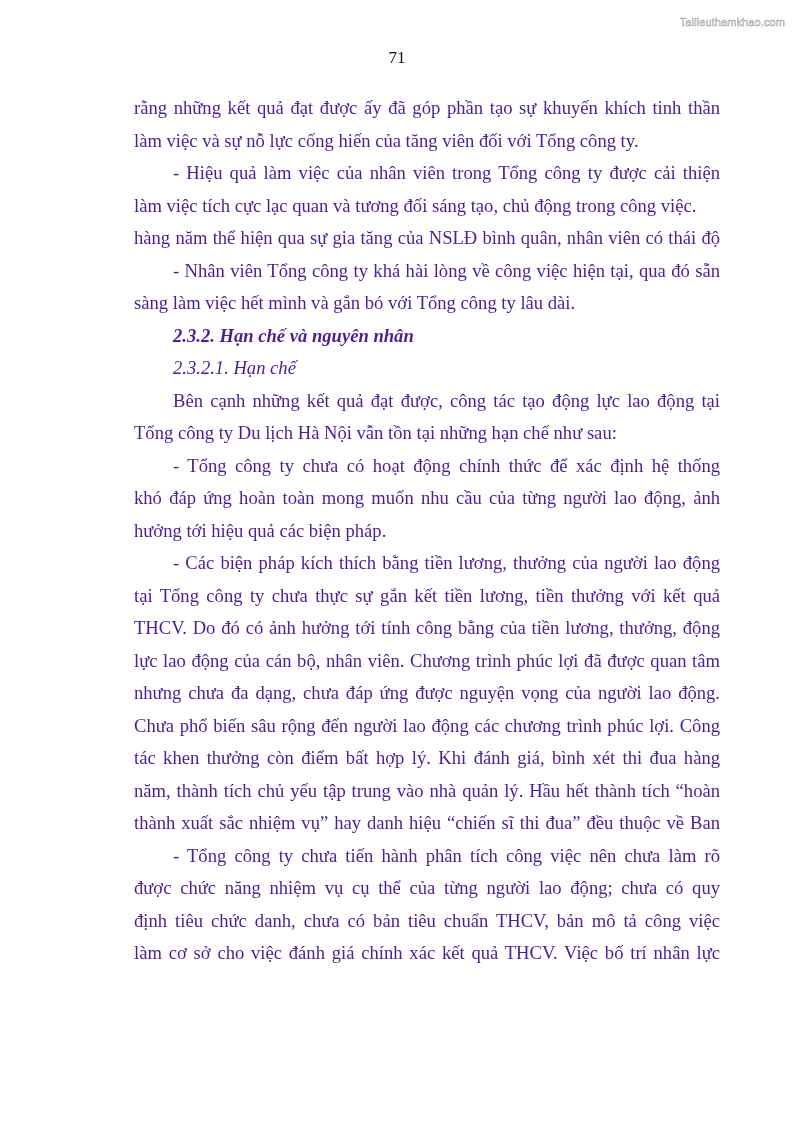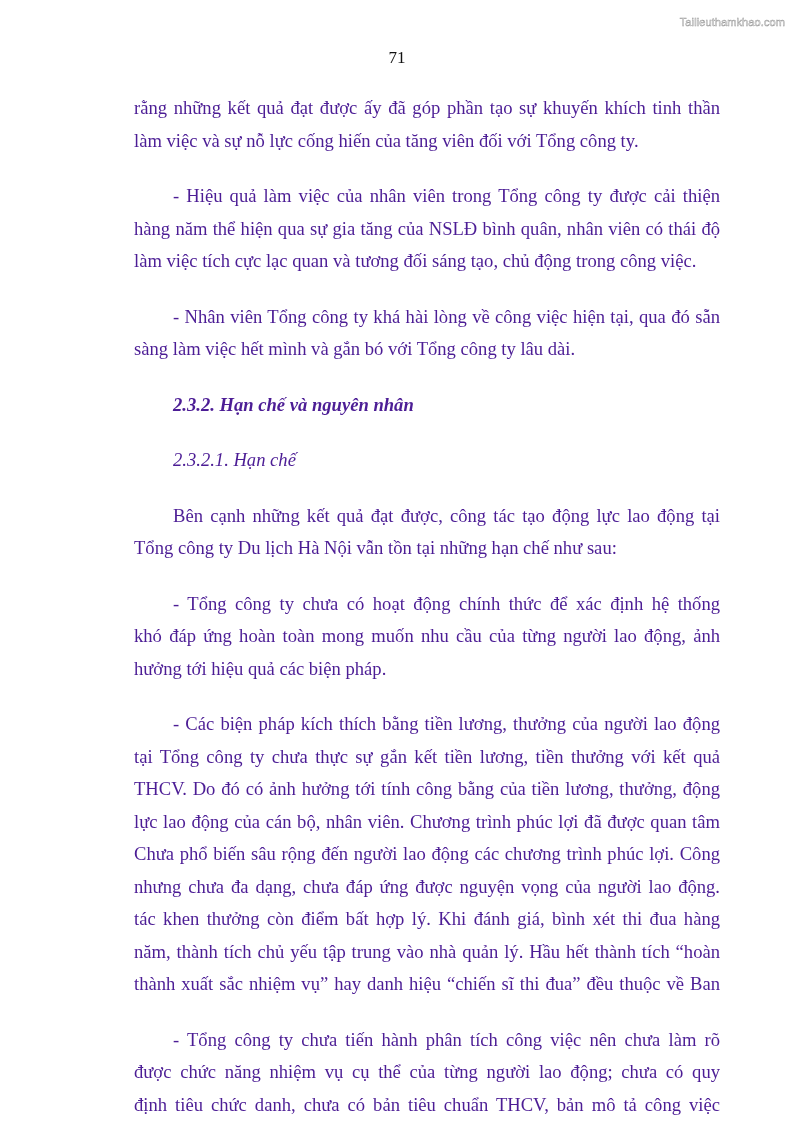--- a/index.html
+++ b/index.html
@@ -19,52 +19,52 @@
   .body-text {
     position: absolute; top: 92px; left: 134px; width: 586px;
     font-family: "Liberation Serif", serif; font-size: 18.6px; color: #4c1d95;
     line-height: 32.5px;
   }
   .line {
     display: block; height: 32.5px; white-space: nowrap;
     text-align: justify; text-align-last: justify;
   }
   .line.last { text-align-last: left; }
-  .line.indent { padding-left: 39px; margin-top: 23px; }
+  .line.indent { padding-left: 39px; }
   .heading-bold { font-weight: bold; font-style: italic; }
   .heading-italic { font-style: italic; }
 </style>
 </head>
 <body>
 
 <div class="watermark">Tailieuthamkhao.com</div>
 
 <div class="page-number">71</div>
 
 <div class="body-text">
   <span class="line">rằng những kết quả đạt được ấy đã góp phần tạo sự khuyến khích tinh thần</span>
   <span class="line last">làm việc và sự nỗ lực cống hiến của tăng viên đối với Tổng công ty.</span>
   <span class="line indent">- Hiệu quả làm việc của nhân viên trong Tổng công ty được cải thiện</span>
+  <span class="line last">làm việc tích cực lạc quan và tương đối sáng tạo, chủ động trong công việc.</span>
   <span class="line">hàng năm thể hiện qua sự gia tăng của NSLĐ bình quân, nhân viên có thái độ</span>
-  <span class="line last">làm việc tích cực lạc quan và tương đối sáng tạo, chủ động trong công việc.</span>
   <span class="line indent">- Nhân viên Tổng công ty khá hài lòng về công việc hiện tại, qua đó sẵn</span>
   <span class="line last">sàng làm việc hết mình và gắn bó với Tổng công ty lâu dài.</span>
   <span class="line indent last heading-bold">2.3.2. Hạn chế và nguyên nhân</span>
   <span class="line indent last heading-italic">2.3.2.1. Hạn chế</span>
   <span class="line indent">Bên cạnh những kết quả đạt được, công tác tạo động lực lao động tại</span>
   <span class="line last">Tổng công ty Du lịch Hà Nội vẫn tồn tại những hạn chế như sau:</span>
   <span class="line indent">- Tổng công ty chưa có hoạt động chính thức để xác định hệ thống</span>
   <span class="line">khó đáp ứng hoàn toàn mong muốn nhu cầu của từng người lao động, ảnh</span>
   <span class="line last">hưởng tới hiệu quả các biện pháp.</span>
   <span class="line indent">- Các biện pháp kích thích bằng tiền lương, thưởng của người lao động</span>
   <span class="line">tại Tổng công ty chưa thực sự gắn kết tiền lương, tiền thưởng với kết quả</span>
   <span class="line">THCV. Do đó có ảnh hưởng tới tính công bằng của tiền lương, thưởng, động</span>
   <span class="line">lực lao động của cán bộ, nhân viên. Chương trình phúc lợi đã được quan tâm</span>
+  <span class="line">nhưng chưa đa dạng, chưa đáp ứng được nguyện vọng của người lao động.</span>
   <span class="line">Chưa phổ biến sâu rộng đến người lao động các chương trình phúc lợi. Công</span>
-  <span class="line">nhưng chưa đa dạng, chưa đáp ứng được nguyện vọng của người lao động.</span>
   <span class="line">tác khen thưởng còn điểm bất hợp lý. Khi đánh giá, bình xét thi đua hàng</span>
   <span class="line">năm, thành tích chủ yếu tập trung vào nhà quản lý. Hầu hết thành tích “hoàn</span>
   <span class="line">thành xuất sắc nhiệm vụ” hay danh hiệu “chiến sĩ thi đua” đều thuộc về Ban</span>
   <span class="line indent">- Tổng công ty chưa tiến hành phân tích công việc nên chưa làm rõ</span>
   <span class="line">được chức năng nhiệm vụ cụ thể của từng người lao động; chưa có quy</span>
   <span class="line">định tiêu chức danh, chưa có bản tiêu chuẩn THCV, bản mô tả công việc</span>
   <span class="line">làm cơ sở cho việc đánh giá chính xác kết quả THCV. Việc bố trí nhân lực</span>
 </div>
 
 </body></html>

